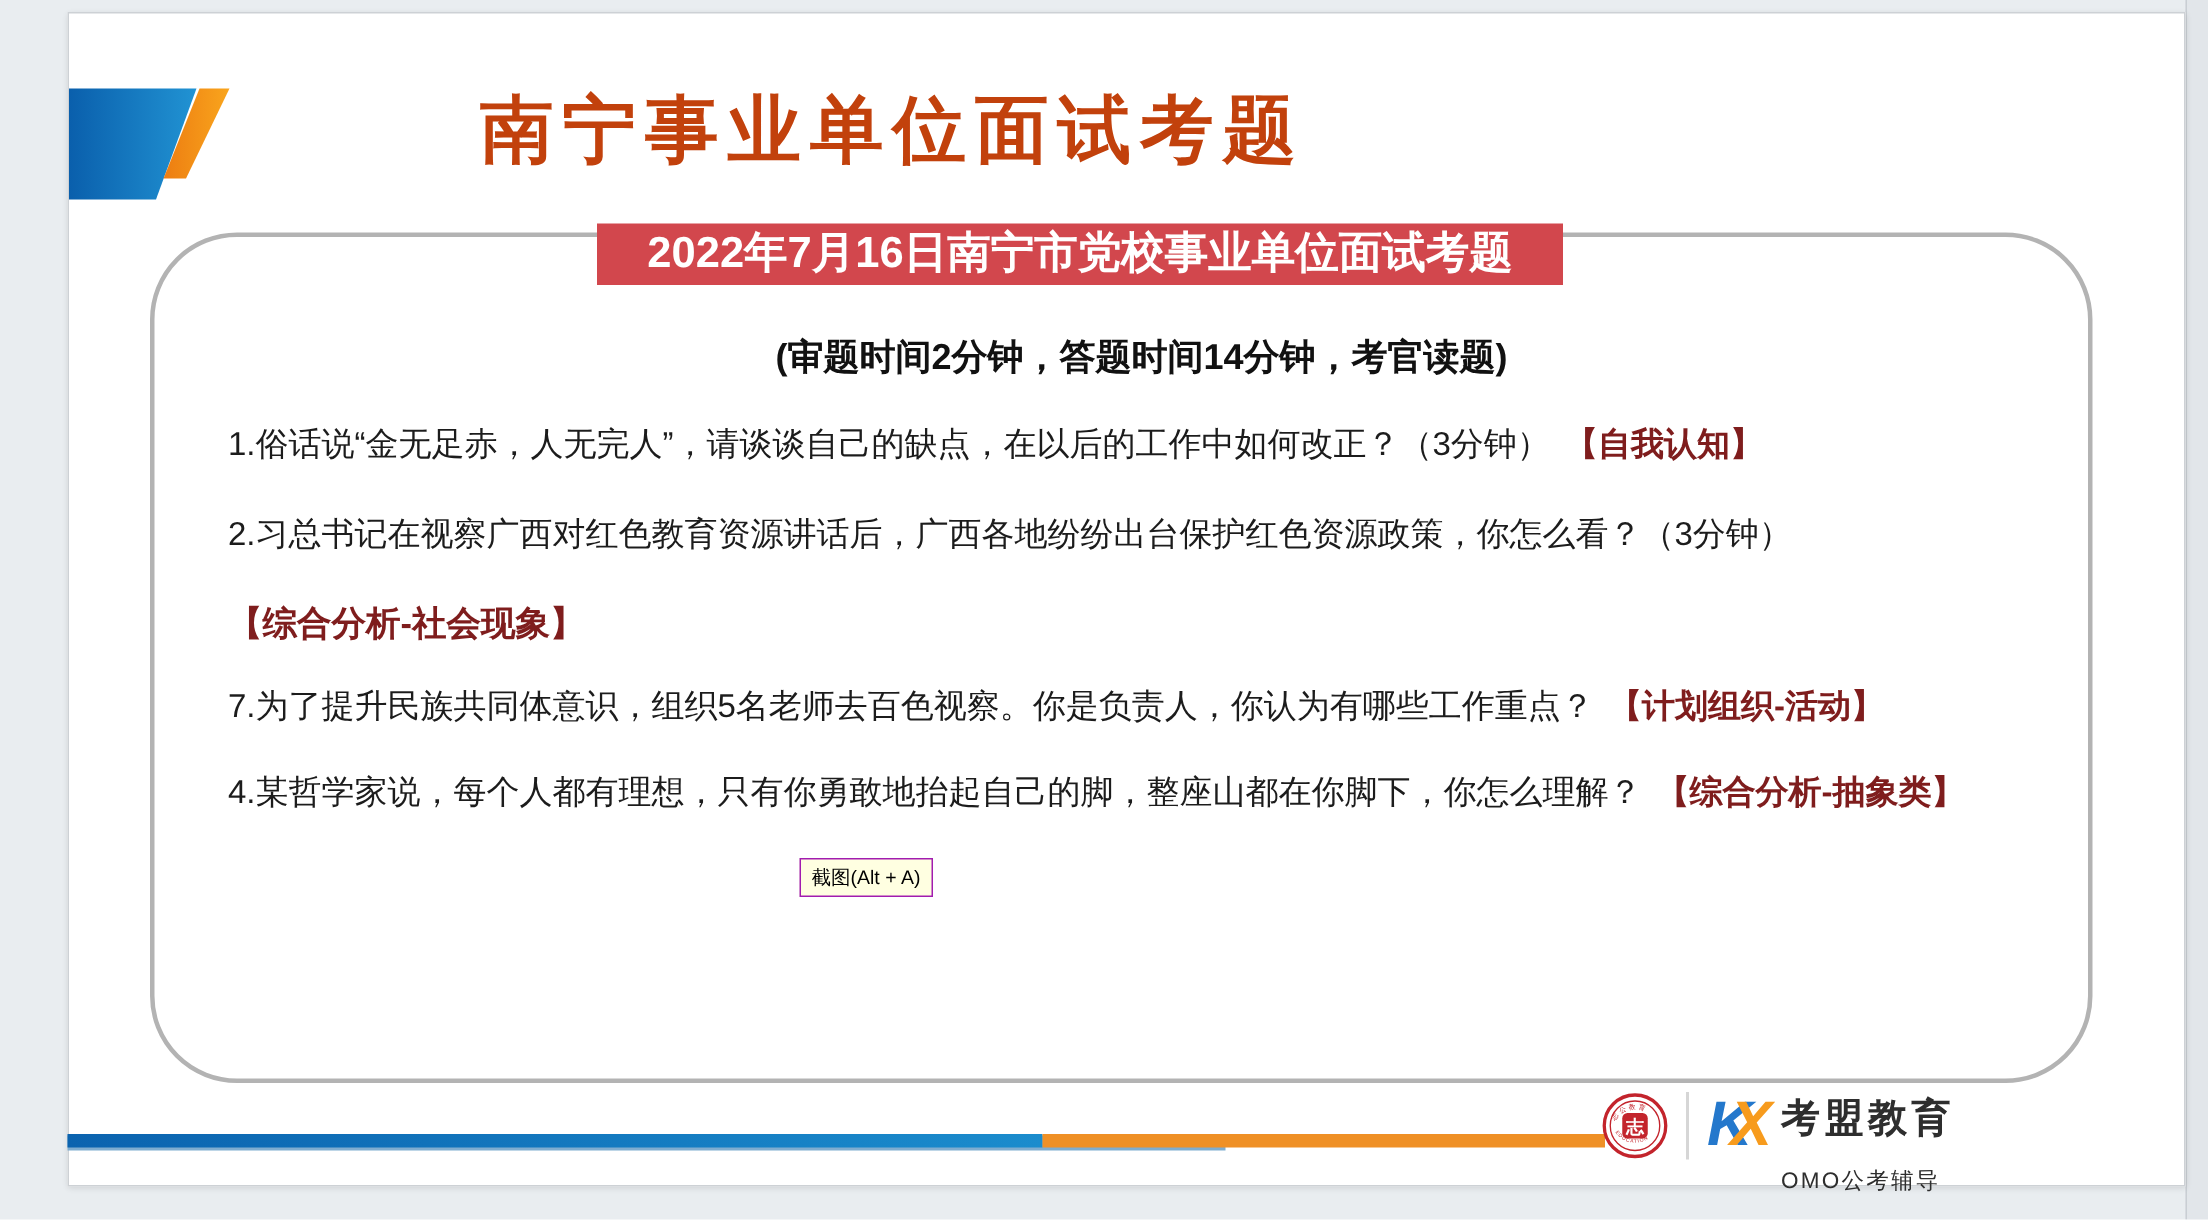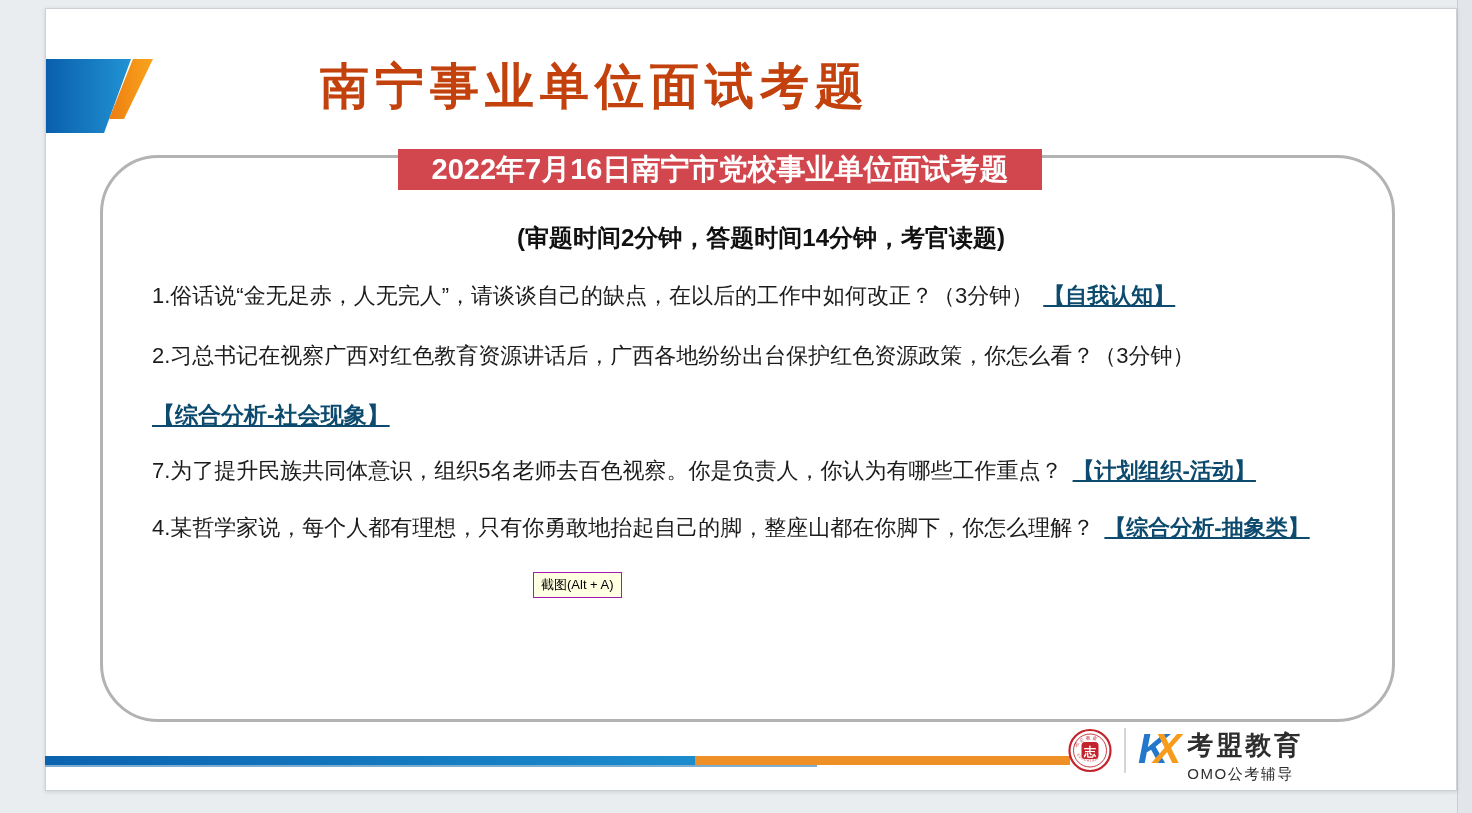--- a/index.html
+++ b/index.html
@@ -46,21 +46,21 @@
   }
 
   .exam-note {
     left:505px; top:222px; width:520px;
     font-size:24px; font-weight:700; color:#111;
     white-space:nowrap;
     margin-left:12px;
   }
 
   .q-line { left:152px; white-space:nowrap; font-size:22px; color:#1c1c1c; }
-  .q-line .q-tag { color:#0c4a6e; font-weight:700; margin-left:10px;text-decoration:underline; }
+  .q-line .q-tag { color:#7f1d1d; font-weight:700; margin-left:10px; }
   .q-line.tag-only .q-tag { margin-left:0; font-size:23px; }
   .q1 { top:281px; }
   .q2 { top:341px; }
   .q-tagline { top:400px; }
   .q3 { top:456px; }
   .q4 { top:513px; }
 
   .snip-tooltip {
     left:533px; top:572px;
     background:#ffffe1; border:1px solid #a21caf;
@@ -78,21 +78,21 @@
   .zg-block { margin-left:6px; margin-top:6px; }
   .zg-name { font-size:26px; font-weight:700; color:#3d3d3d; letter-spacing:2px; white-space:nowrap; line-height:1; }
   .zg-name sup { font-size:10px; vertical-align:10px; }
   .zg-tagline { margin-top:7px; font-size:11px; color:#c3242c; letter-spacing:3.5px; white-space:nowrap; }
   .logo-divider { width:2px; height:45px; background:#d6d6d6; margin:2px 12px 0 12px; }
   .kx-mark { font-style:italic; font-weight:900; font-size:42px; line-height:44px; margin-top:1px; white-space:nowrap; }
   .kx-k { color:#2478cc; }
   .kx-x { color:#f79b1d; margin-left:-15px; }
   .km-block { margin-left:6px; margin-top:6px; }
   .km-name { font-size:26px; font-weight:700; color:#2e2e2e; letter-spacing:3px; white-space:nowrap; line-height:1; }
-  .km-tagline { margin-top:7px; font-size:15px; color:#2e2e2e; letter-spacing:1.5px; white-space:nowrap; }
+  .km-tagline { margin-top:20px; font-size:15px; color:#2e2e2e; letter-spacing:1.5px; white-space:nowrap; }
 </style>
 </head>
 <body>
 
 <div class="abs bg-right-strip"></div>
 
 <div class="abs slide"></div>
 
 <svg class="abs corner-deco" viewBox="0 0 110 76">
   <defs>

